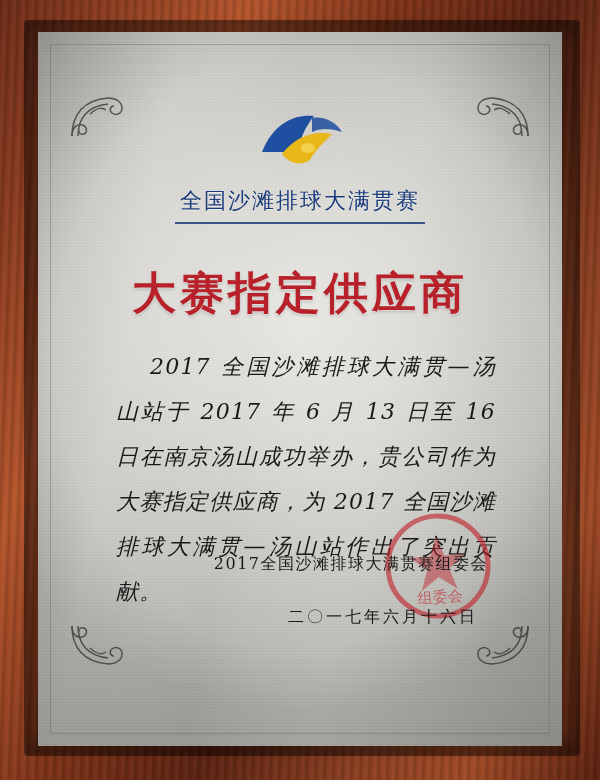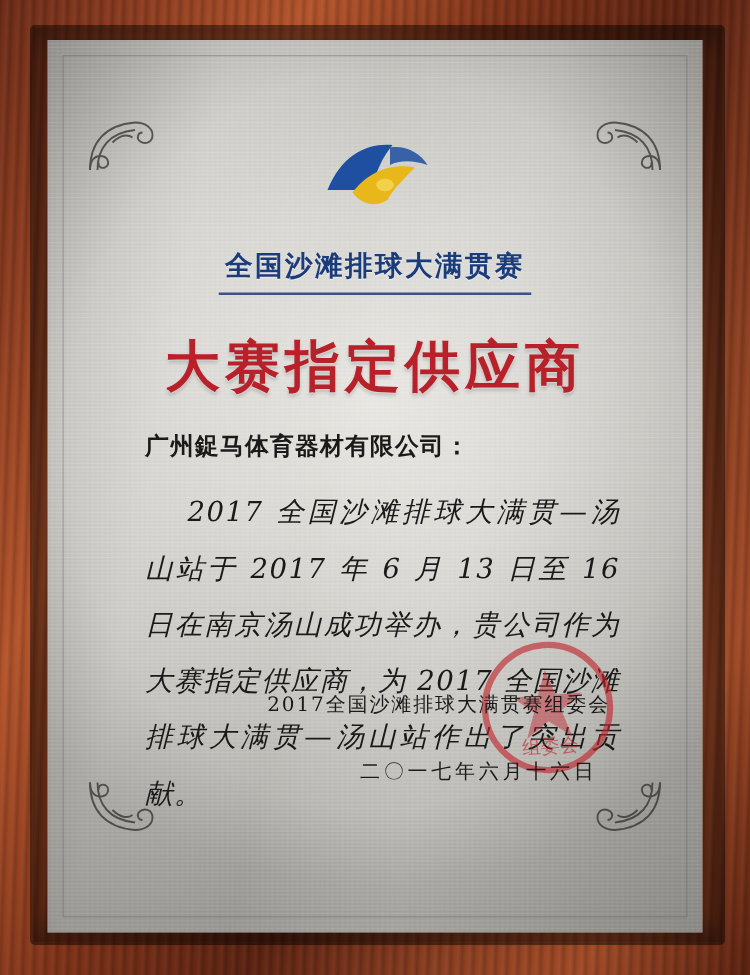--- a/index.html
+++ b/index.html
@@ -44,22 +44,22 @@
   .orn{position:absolute;width:58px;height:46px;opacity:.72;}
   .orn svg{width:100%;height:100%;display:block;}
   .orn.tl{left:30px;top:62px;}
   .orn.tr{right:30px;top:62px;transform:scaleX(-1);}
   .orn.bl{left:30px;bottom:78px;transform:scaleY(-1);}
   .orn.br{right:30px;bottom:78px;transform:scale(-1,-1);}
 
   
   .logo-wrap{position:absolute;left:0;right:0;top:76px;text-align:center;}
   .logo-mark{width:96px;height:74px;margin:0 auto;}
-  .logo-cn{font-family:"Liberation Sans",sans-serif;font-weight:bold;
-    font-size:22px;letter-spacing:2px;color:#1b3c7a;margin-top:16px;
+  .logo-cn{font-family:"Liberation Sans",sans-serif;font-weight:normal;
+    font-size:22px;letter-spacing:2px;color:#1b3c7a;margin-top:4px;
     text-shadow:0 1px 0 rgba(255,255,255,.5);}
   .logo-en{font-size:10.5px;letter-spacing:.6px;color:#1b3c7a;margin-top:3px;
     font-family:"Liberation Sans",sans-serif;}
   .logo-rule{width:250px;height:2px;background:#1b3c7a;margin:6px auto 0;opacity:.85;}
 
   
   .headline{position:absolute;left:0;right:0;top:232px;text-align:center;
     font-family:"DejaVu Sans","Liberation Sans",sans-serif;font-weight:bold;
     font-size:44px;letter-spacing:4px;color:#b8202a;
     text-shadow:0 1px 1px rgba(255,255,255,.45), 0 2px 3px rgba(0,0,0,.18);}
@@ -150,21 +150,20 @@
           <ellipse cx="56" cy="40" rx="7" ry="5" fill="#f2d24a"></ellipse>
         </svg>
       </div>
       <div class="logo-cn">全国沙滩排球大满贯赛</div>
       <div class="logo-rule"></div>
     </div>
 
     <div class="headline">大赛指定供应商</div>
 
     <div class="body">
-      <div class="recipient">广州鋜马体育器材有限公司：</div>
       <div class="para"><span class="indent"></span><span>2017 全国沙滩排球大满贯—汤山站于 2017 年 6 月 13 日至 16 日在南京汤山成功举办，贵公司作为大赛指定供应商，为 2017 全国沙滩排球大满贯—汤山站作出了突出贡献。</span></div>
     </div>
 
     <div class="seal">
       <svg viewBox="0 0 112 112">
         <circle cx="56" cy="56" r="50" fill="none" stroke="#c0232c" stroke-width="5"></circle>
         <path d="M56 26 l7 20 21 0 -17 13 7 21 -18 -13 -18 13 7 -21 -17 -13 21 0 Z" fill="#c0232c" opacity=".75"></path>
         <text x="56" y="92" font-size="15" fill="#c0232c" text-anchor="middle" font-family="DejaVu Serif, serif">组委会</text>
       </svg>
     </div>

